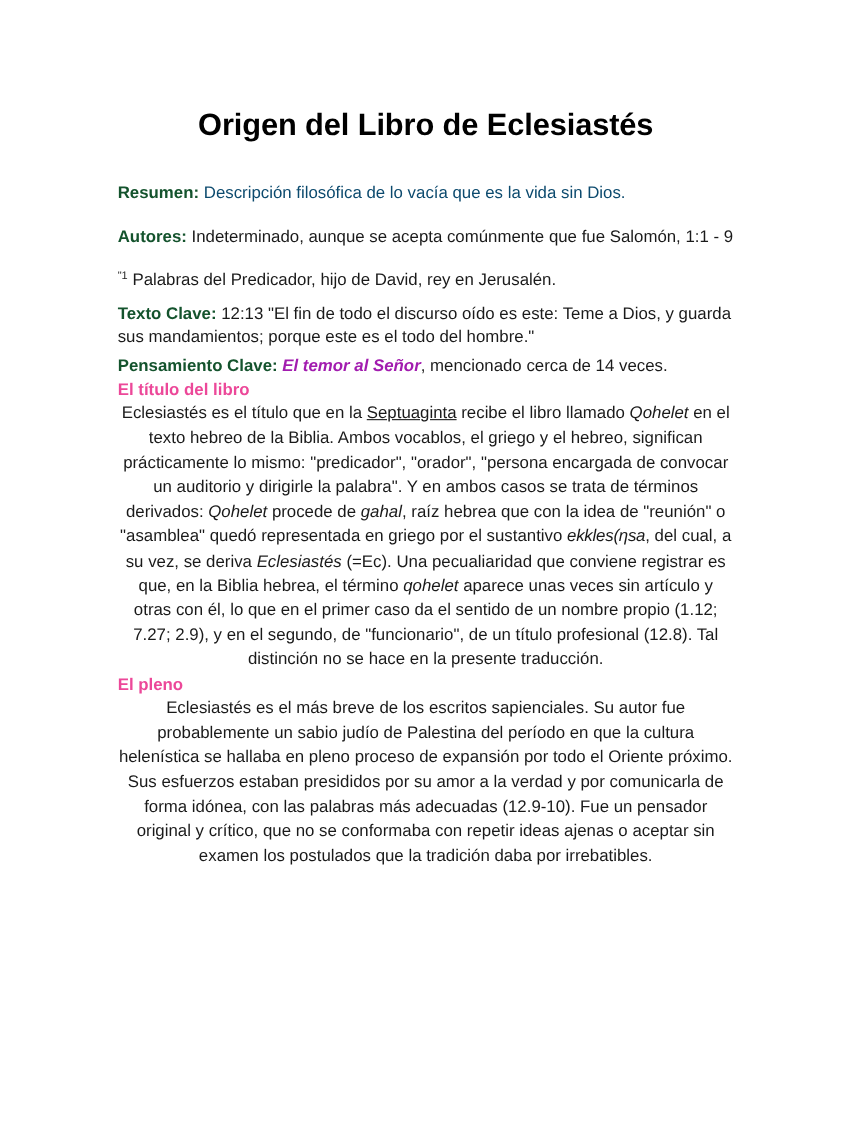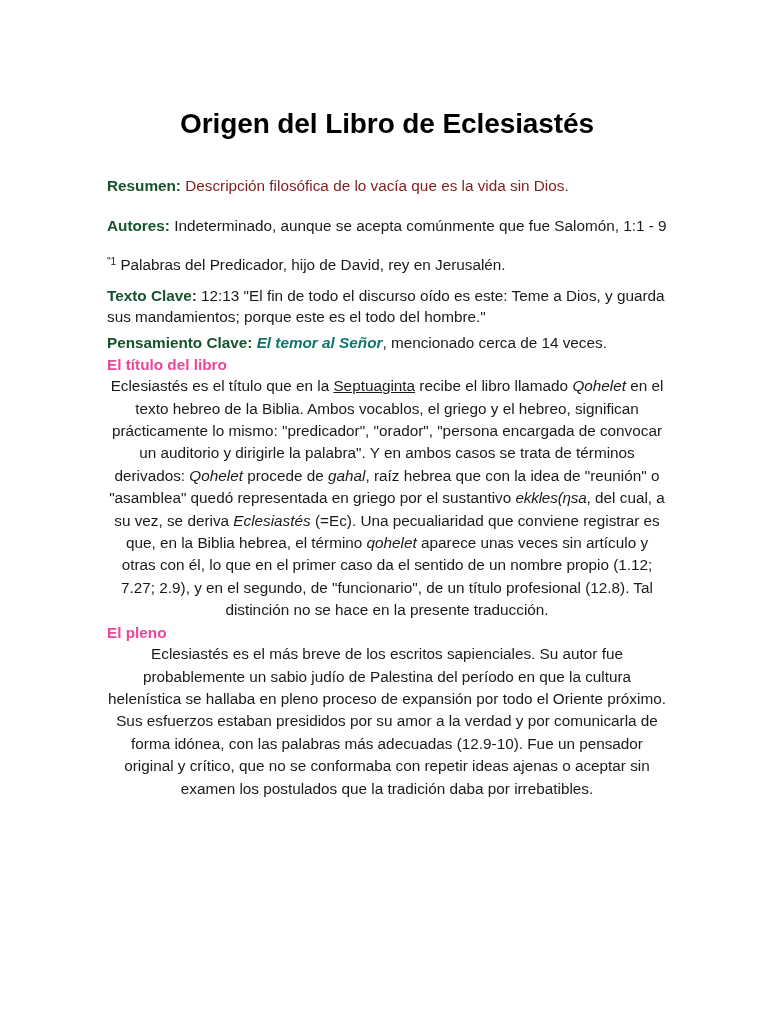--- a/index.html
+++ b/index.html
@@ -33,21 +33,21 @@
     width: 560px;
   }
 
   
   .doc-title {
     font-size: 28px;
     font-weight: bold;
     line-height: 34px;
     text-align: center;
     color: #000;
-    margin: 11px;
+    margin: 1px;
     padding-top: 96px;
     letter-spacing: -0.1px;
   }
 
   
   .para {
     font-size: 15.3px;
     line-height: 21.6px;
     color: #1a1a1a;
     margin: 0;
@@ -58,27 +58,27 @@
   .gap-sm { margin-top: 9px; }
   .gap-xs { margin-top: 4px; }
   .gap-none { margin-top: 0; }
 
   .lbl {
     font-weight: bold;
     color: #14532d;
   }
 
   .resumen-text {
-    color: #7f1d1d;
+    color: #0c4a6e;
   }
 
   .bolditalic {
     font-weight: bold;
     font-style: italic;
-    color: #0f766e;
+    color: #a21caf;
   }
 
   .ital {
     font-style: italic;
   }
 
   .underl {
     text-decoration: underline;
   }
 

